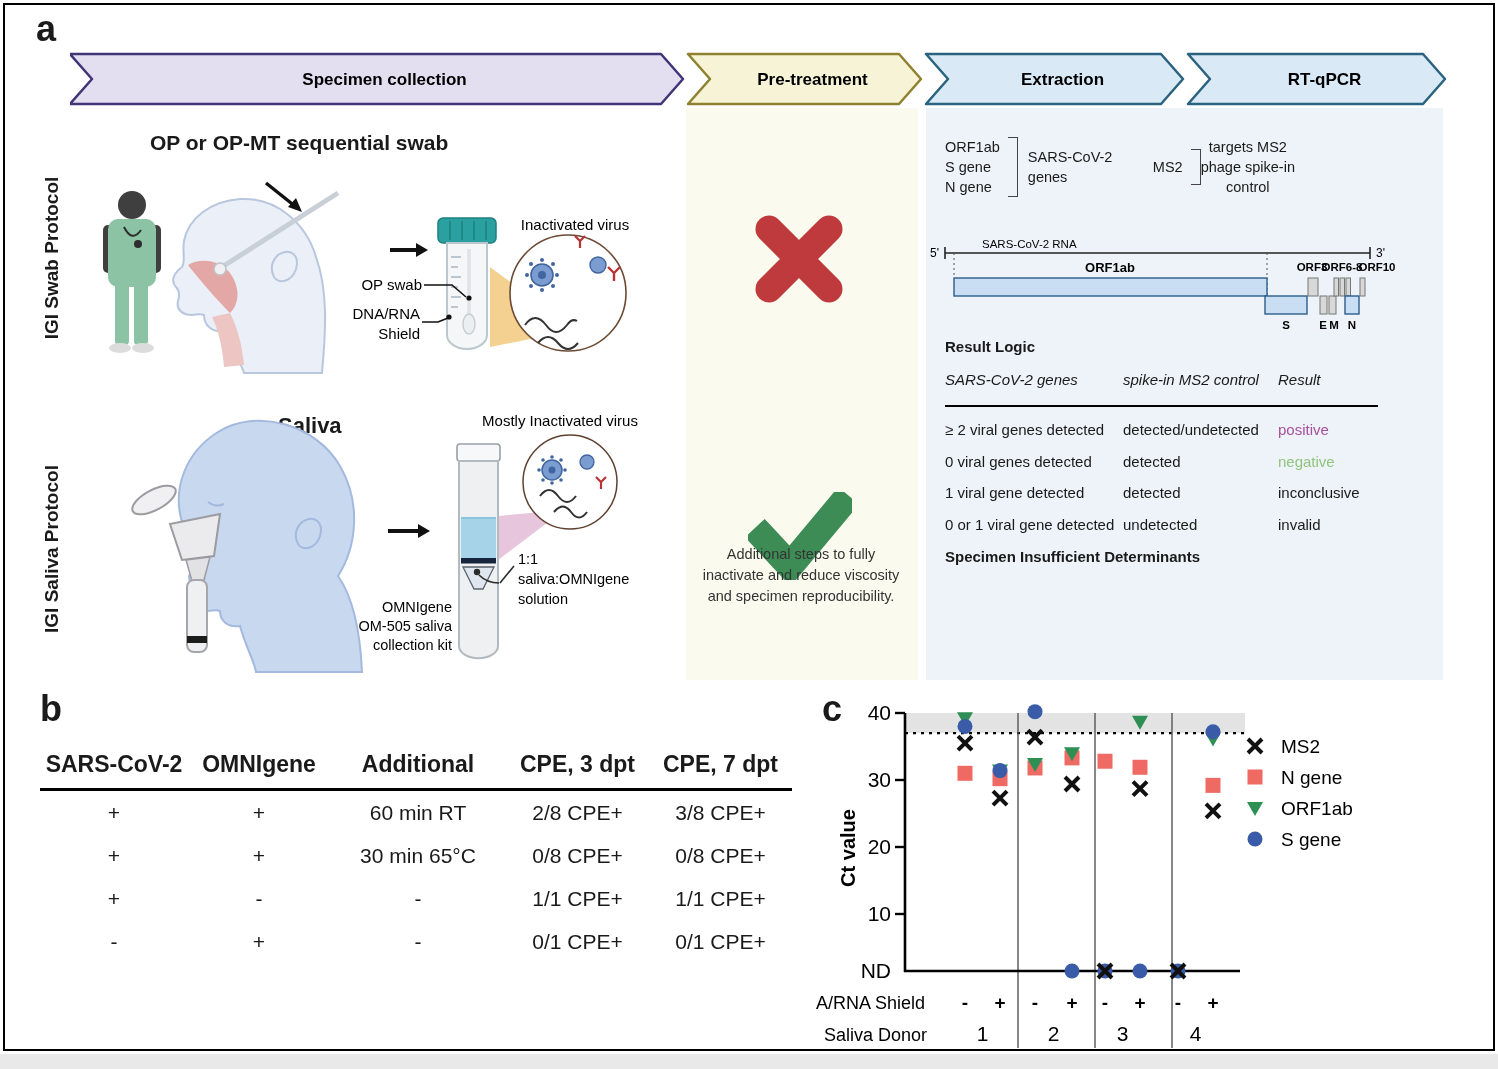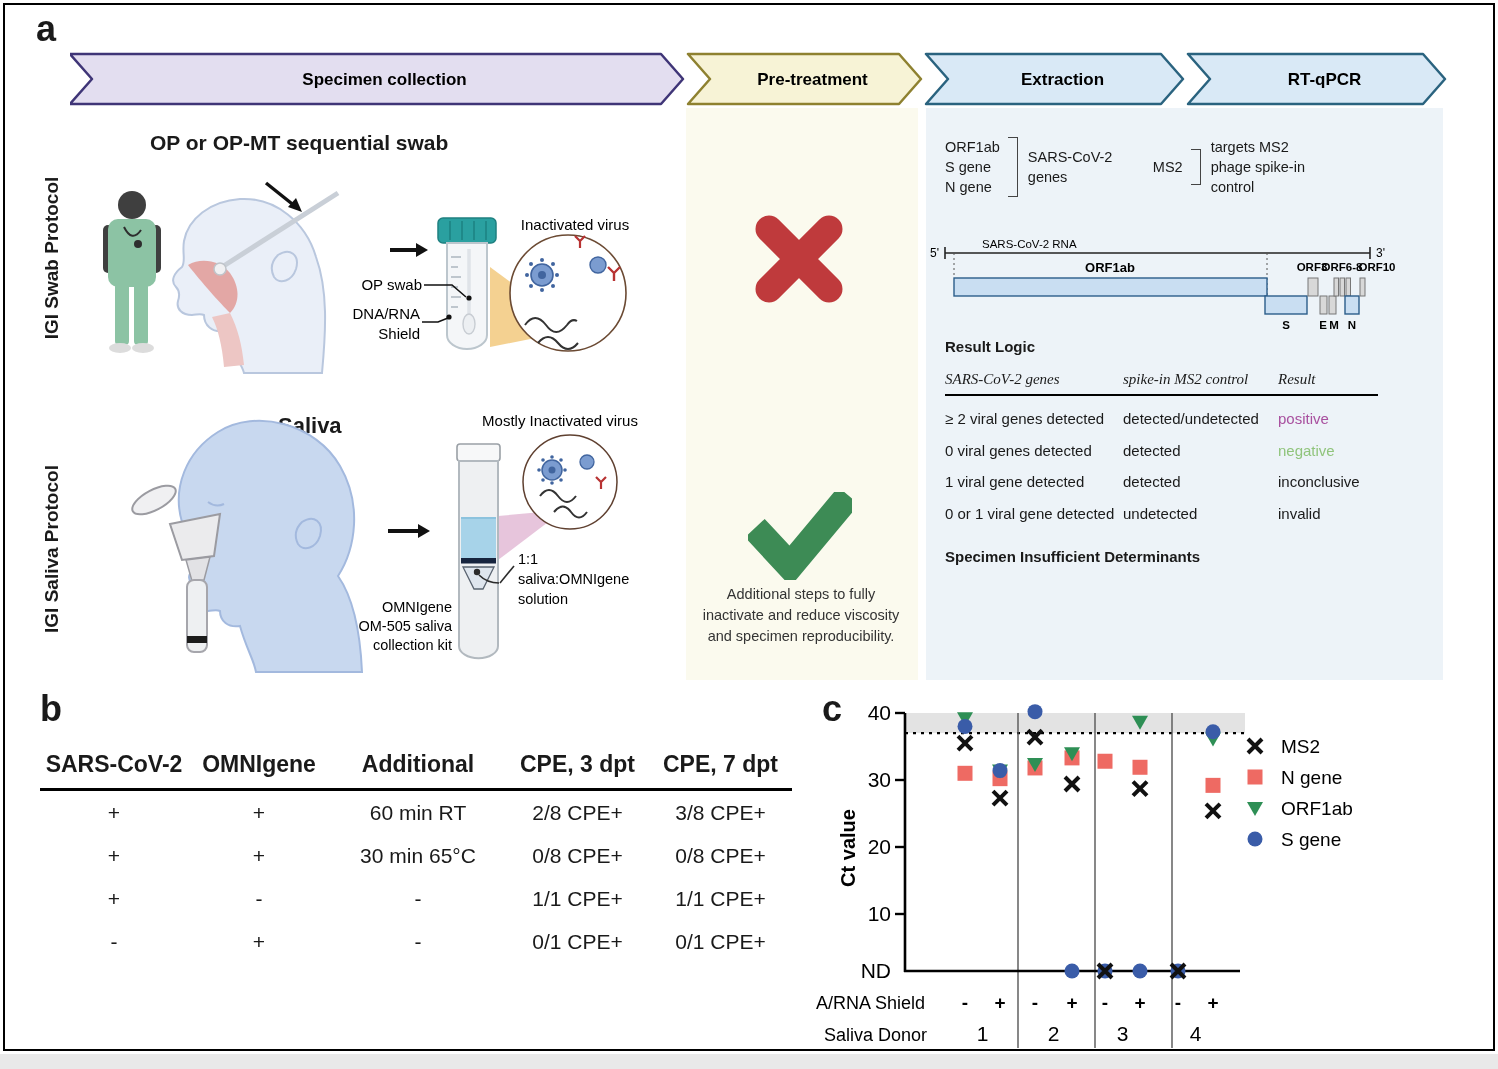--- a/index.html
+++ b/index.html
@@ -12,21 +12,21 @@
   .colbg{top:108px;height:572px;}
   .side-label{font-weight:bold;font-size:19px;white-space:nowrap;text-align:center;
               transform:rotate(-90deg);}
   .row-title{font-weight:bold;font-size:21px;text-align:left;}
   .note{font-size:14.5px;line-height:21px;text-align:center;color:#333;}
   .hdr{font-weight:bold;font-size:15px;}
   .small-txt{font-size:14.5px;line-height:20px;}
   .bracket{width:9px;border-top:1.6px solid #444;border-right:1.6px solid #444;
            border-bottom:1.6px solid #444;}
   .rl-grid{display:grid;grid-template-columns:178px 155px 100px;margin-top:16px;}
-  .rl-head{font-style:italic;font-size:15px;padding-bottom:6px;font-family:Liberation Serif, serif;}
+  .rl-head{font-style:italic;font-size:15px;padding-bottom:17px;}
   .rl-rule{grid-column:1/4;height:2.4px;background:#000;margin-bottom:14px;}
   .rl-cell{font-size:15px;margin-bottom:14.5px;}
   .det-item{font-size:14.5px;line-height:25px;}
   #panelb-table{border-collapse:collapse;table-layout:fixed;width:752px;}
   #panelb-table th{font-size:23px;font-weight:bold;padding:6px 0 10px 0;text-align:center;
                    border-bottom:3px solid #000;white-space:nowrap;}
   #panelb-table td{font-size:21px;text-align:center;padding:9.5px 0;}
   svg text{font-family:"Liberation Sans",sans-serif;}
 </style>
 </head>
@@ -198,42 +198,42 @@
     <text x="382" y="250" text-anchor="end" font-size="14.5">collection kit</text>
     <text x="490" y="26" text-anchor="middle" font-size="15">Mostly Inactivated virus</text>
   </svg>
 
   <svg class="abs" style="left:745px;top:205px;" width="108" height="108" viewBox="0 0 108 108">
     <path d="M24 24 L84 84 M84 24 L24 84" stroke="#bf3a3c" stroke-width="27" stroke-linecap="round"></path>
   </svg>
   <svg class="abs" style="left:748px;top:492px;" width="104" height="88" viewBox="0 0 104 88">
     <path d="M16 46 L42 74 L92 14" stroke="#3d8b55" stroke-width="27" stroke-linecap="square" fill="none"></path>
   </svg>
-  <div class="abs note" style="left:666px;top:584px;width:270px;">
+  <div class="abs note" style="left:666px;top:544px;width:270px;">
     <div>Additional steps to fully</div>
     <div>inactivate and reduce viscosity</div>
     <div>and specimen reproducibility.</div>
   </div>
 
   <div class="abs" style="left:945px;top:125px;width:545px;">
     <div style="display:flex;align-items:center;margin-top:12px;">
       <div class="small-txt">
         <div>ORF1ab</div>
         <div>S gene</div>
         <div>N gene</div>
       </div>
       <div class="bracket" style="height:58px;margin-left:8px;"></div>
       <div class="small-txt" style="margin-left:10px;width:95px;">
         <div>SARS-CoV-2</div>
         <div>genes</div>
       </div>
       <div style="width:30px;"></div>
       <div class="small-txt">MS2</div>
       <div class="bracket" style="height:34px;margin-left:8px;"></div>
-      <div class="small-txt" style="margin-left:10px;">
+      <div class="small-txt" style="text-align:center;">
         <div>targets MS2</div>
         <div>phage spike-in</div>
         <div>control</div>
       </div>
     </div>
   </div>
 
   <svg class="abs" style="left:918px;top:238px;" width="572" height="102" viewBox="0 0 572 102">
     <text x="12" y="19" font-size="12">5'</text>
     <line x1="27" y1="15" x2="452" y2="15" stroke="#222" stroke-width="1.6"></line>

